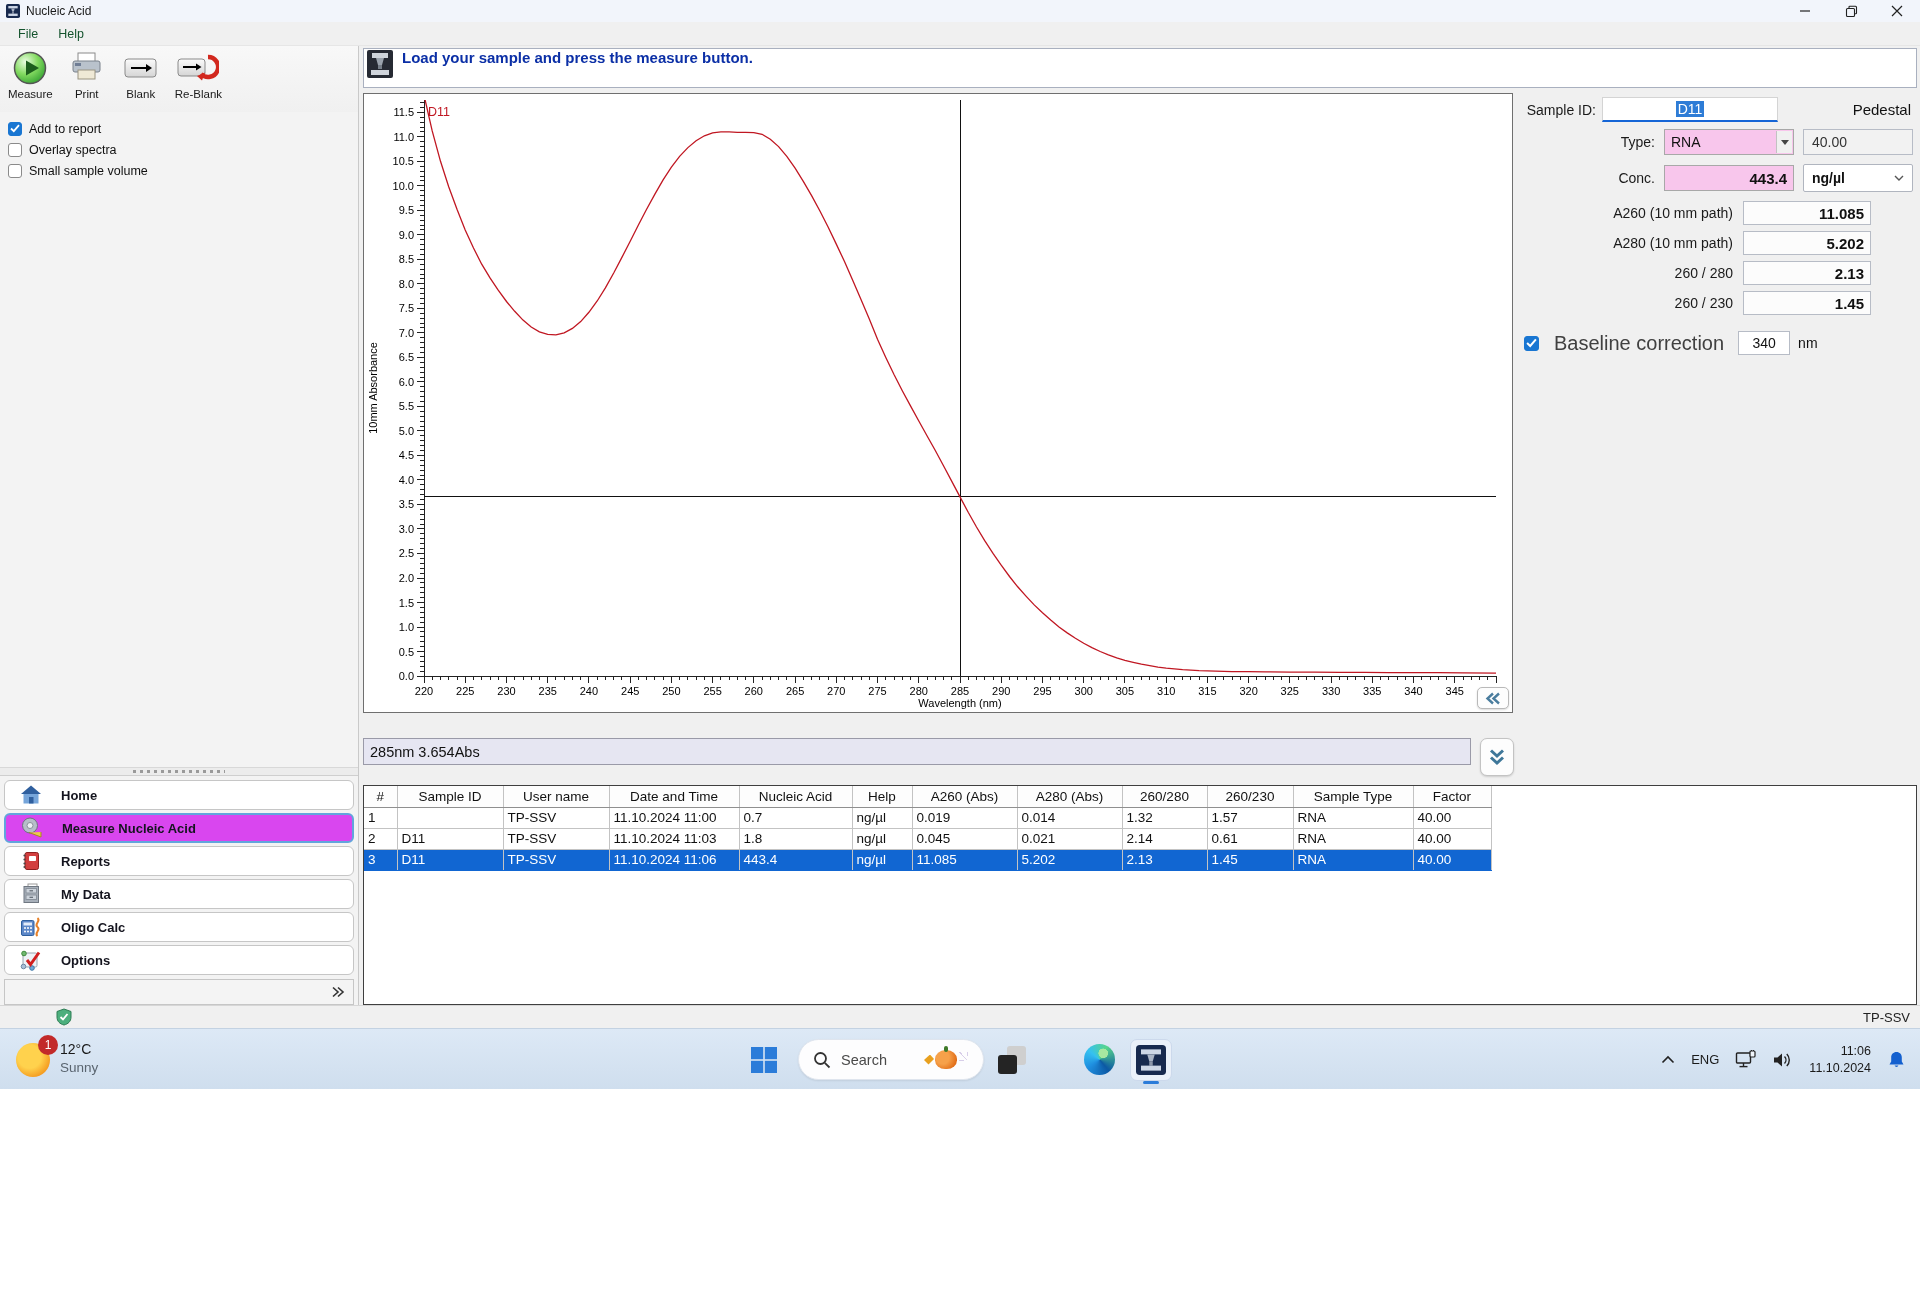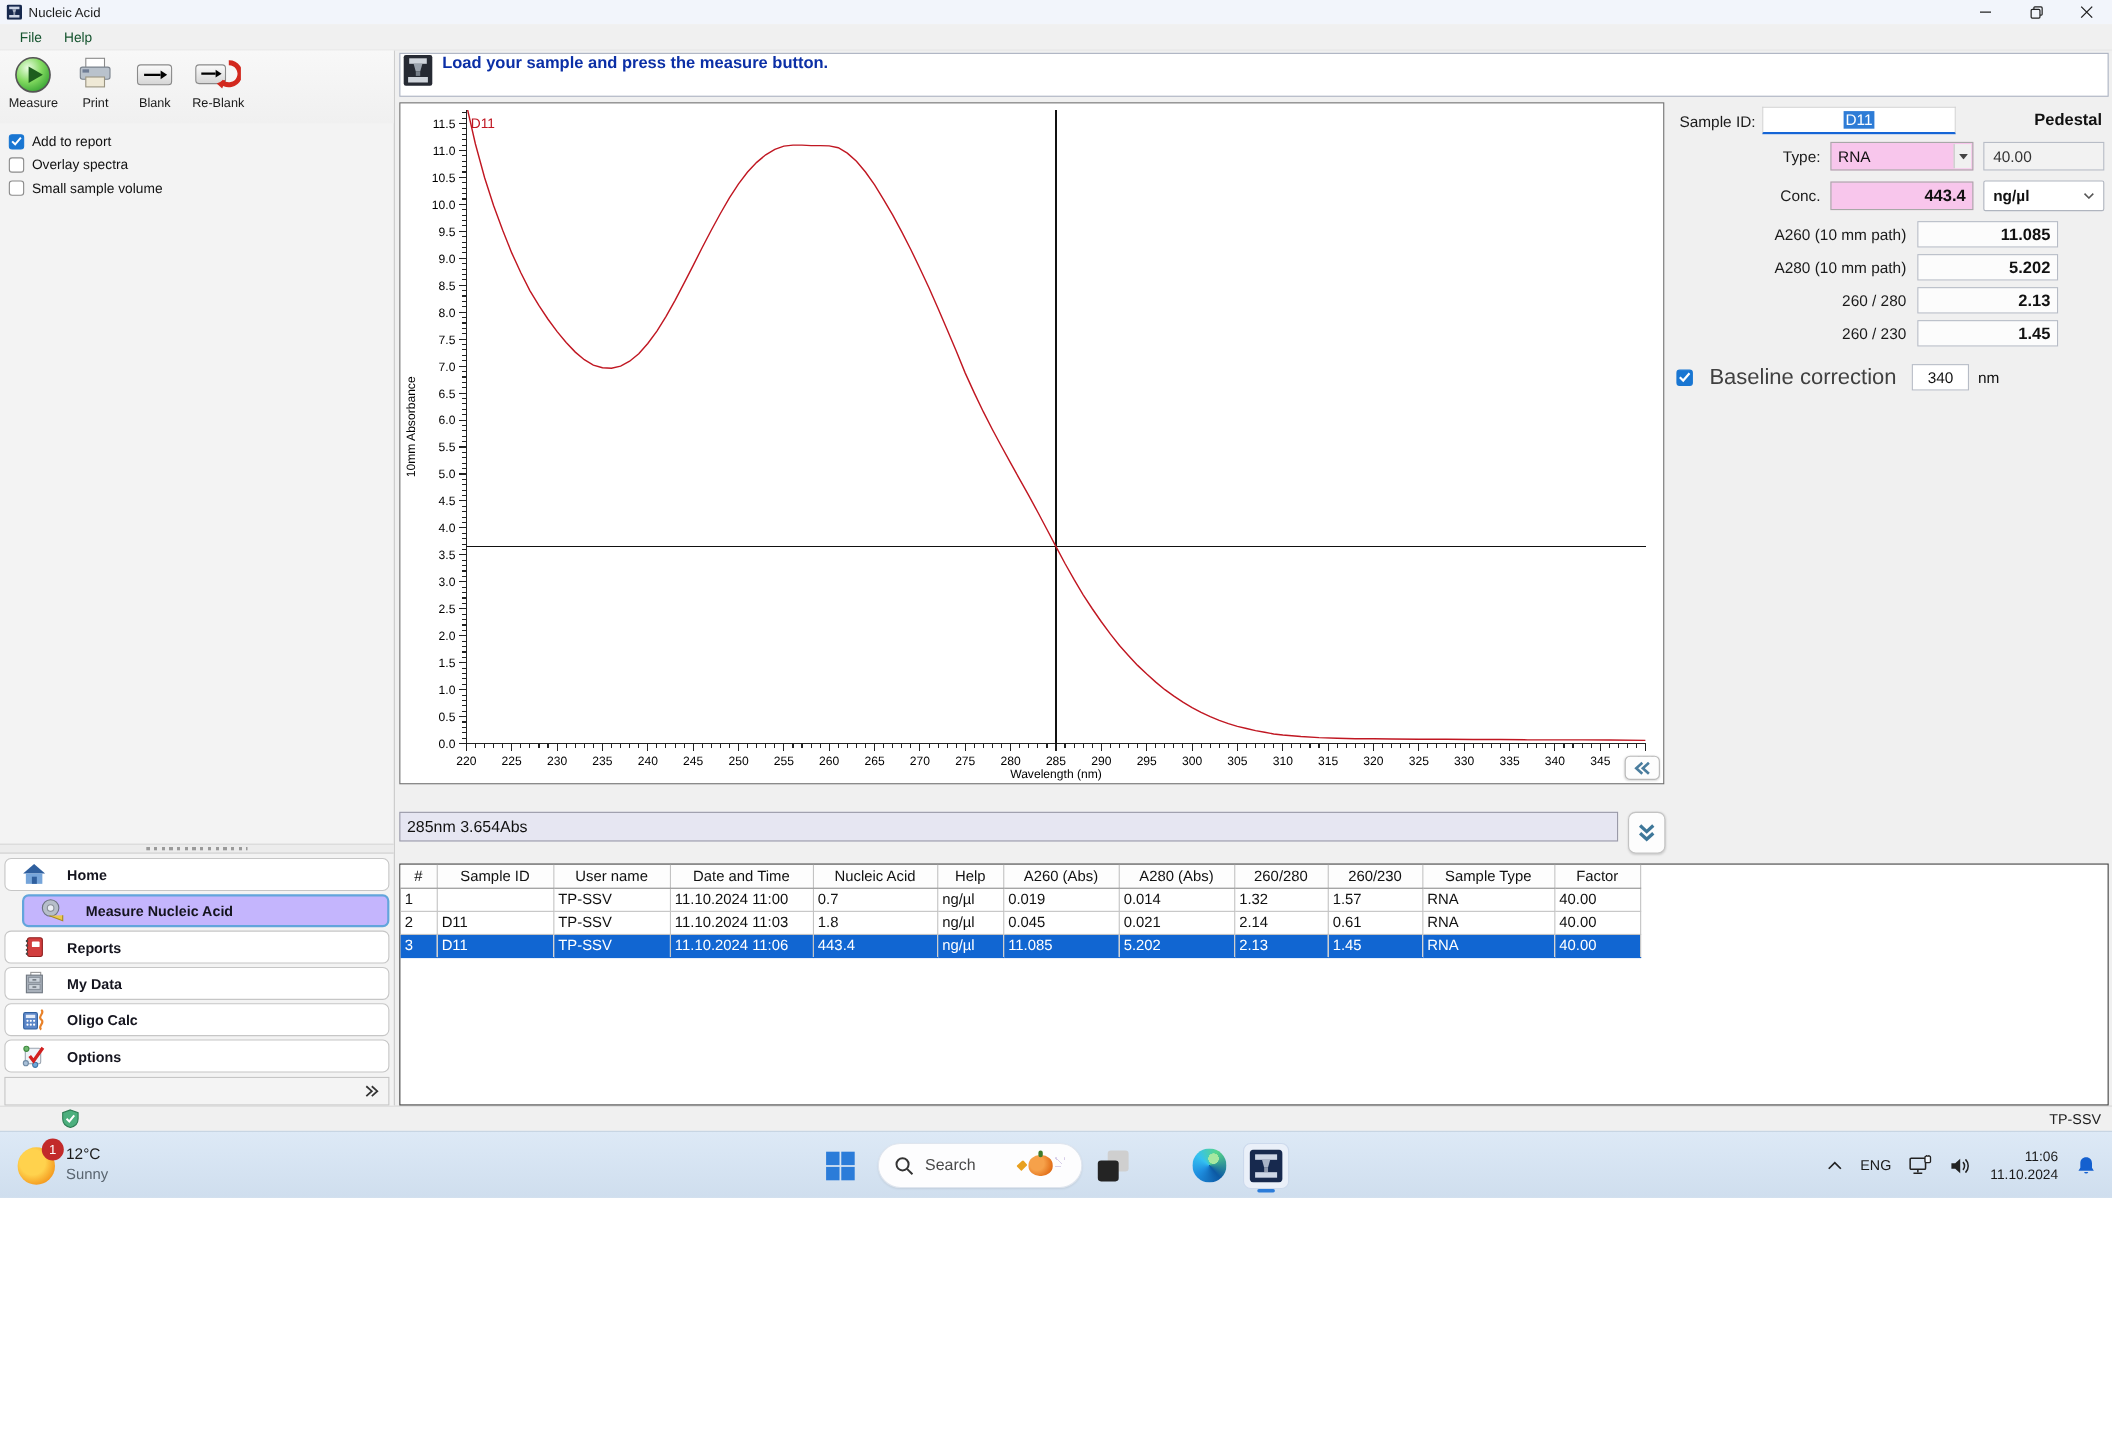--- a/index.html
+++ b/index.html
@@ -38,21 +38,21 @@
   .check-row .lbl { font-size:12.5px; color:#111; }
 
   .left-space { flex:1; }
   .splitter { height:9px; display:flex; align-items:center; justify-content:center; border-top:1px solid #d8d8d8; border-bottom:1px solid #cfcfcf; background:#ececec; }
   .grip { width:92px; height:3px; background-image:repeating-linear-gradient(90deg,#9a9a9a 0 3px, transparent 3px 7px); }
 
   
   .nav { padding:4px 4px 0 4px; }
   .nav-item { height:30px; background:#ffffff; border:1px solid #c6c6c6; border-radius:6px; display:flex; align-items:center;
               padding-left:14px; margin-bottom:3px; }
-  .nav-item.selected { background:#c4b5fd; border:2px solid #62a5dc;margin-left:16px; }
+  .nav-item.selected { background:#d946ef; border:2px solid #62a5dc; }
   .nav-item .nico { width:24px; height:24px; margin-right:18px; }
   .nav-item .nlbl { font-size:13px; font-weight:bold; color:#14141e; }
   .nav-collapse { height:26px; background:#f4f4f4; border:1px solid #c6c6c6; display:flex; align-items:center; justify-content:flex-end; padding-right:8px; margin:1px 4px 0 4px; }
 
   
   .message-box { height:40px; background:#ffffff; border:1px solid #a9b0bf; display:flex; align-items:flex-start; padding-left:2px; }
   .message-box .mico { width:28px; height:30px; margin-right:8px; }
   .message-box .mtext { font-size:15px; font-weight:bold; color:#0b2fa6; }
 
   .content-row { display:flex; margin-top:5px; }
@@ -67,21 +67,21 @@
                 display:flex; align-items:center; justify-content:center; box-shadow:0 1px 2px rgba(0,0,0,.15); }
 
   
   .sample-col { flex:1; padding:4px 4px 0 9px; }
   .sp-row { display:flex; align-items:center; margin-bottom:7px; }
   .sp-label { font-size:14px; color:#1a1a1a; text-align:right; }
   .id-row .sp-label { width:72px; }
   .id-input { width:176px; height:25px; margin-left:6px; background:#fff; border:1px solid #d4d4d4; border-bottom:2px solid #1565d6;
               display:flex; align-items:center; justify-content:center; }
   .id-input .sel { background:#2e7cd6; color:#fff; font-size:14px; padding:0 2px; }
-  .pedestal { margin-left:auto; font-size:15px; font-weight:bold; color:#111; padding-right:2px; }
+  .pedestal { margin-left:auto; font-size:15px; font-weight:normal; color:#111; padding-right:2px; }
 
   .grid-row { display:flex; align-items:center; margin-bottom:9px; }
   .grid-row .sp-label { width:140px; padding-right:9px; }
   .pink-select { width:130px; height:26px; background:#f8c6ec; border:1px solid #a8a8a8; display:flex; align-items:center; padding-left:6px; position:relative; }
   .pink-select .val { font-size:14px; color:#111; }
   .dd-btn { position:absolute; right:1px; top:1px; bottom:1px; width:16px; background:#f0f0f0; border-left:1px solid #c2c2c2; display:flex; align-items:center; justify-content:center; }
   .factor-box { width:110px; height:26px; margin-left:9px; background:#f2f2f2; border:1px solid #b7bcc6; font-size:14px; color:#333; display:flex; align-items:center; padding-left:8px; }
   .pink-input { width:130px; height:26px; background:#f8c6ec; border:1px solid #a8a8a8; font-size:15px; font-weight:bold; color:#111;
                 display:flex; align-items:center; justify-content:flex-end; padding-right:6px; }
   .unit-select { width:110px; height:28px; margin-left:9px; background:#fff; border:1px solid #b0b5bf; border-radius:2px; display:flex; align-items:center; padding:0 8px; }

